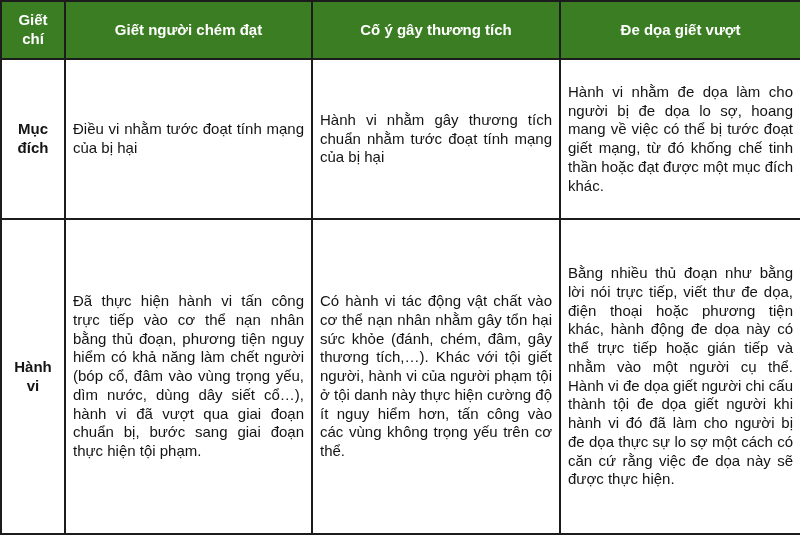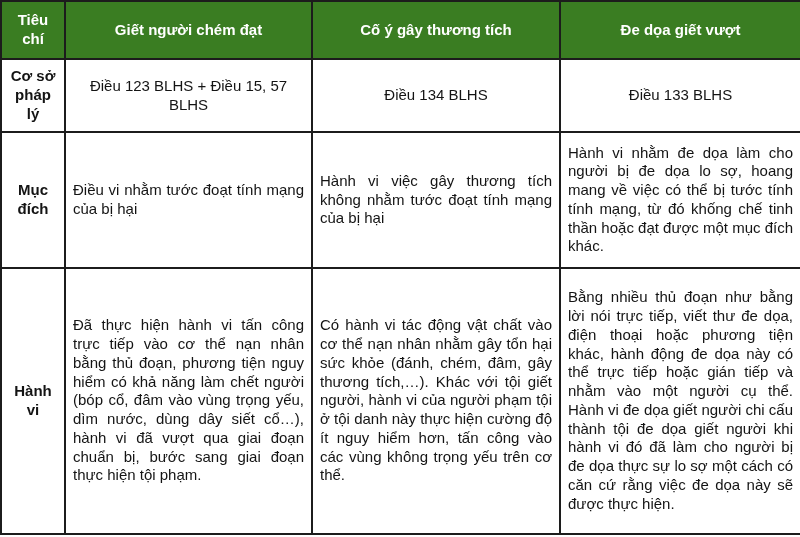--- a/index.html
+++ b/index.html
@@ -58,38 +58,32 @@
 
 <table class="compare">
   <colgroup>
     <col class="c-label">
     <col class="c-1">
     <col class="c-2">
     <col class="c-3">
   </colgroup>
   <thead>
     <tr>
-      <th>Tiêu chí</th>
+      <th>Giết chí</th>
       <th>Giết người chém đạt</th>
       <th>Cố ý gây thương tích</th>
       <th>Đe dọa giết vượt</th>
     </tr>
   </thead>
   <tbody>
-    <tr class="r-basis">
-      <td class="row-label">Cơ sở pháp lý</td>
-      <td class="cell-center">Điều 123 BLHS + Điều 15, 57 BLHS</td>
-      <td class="cell-center">Điều 134 BLHS</td>
-      <td class="cell-center">Điều 133 BLHS</td>
-    </tr>
     <tr class="r-purpose">
       <td class="row-label">Mục đích</td>
       <td class="cell-justify">Điều vi nhằm tước đoạt tính mạng của bị hại</td>
-      <td class="cell-justify">Hành vi việc gây thương tích không nhằm tước đoạt tính mạng của bị hại</td>
-      <td class="cell-justify">Hành vi nhằm đe dọa làm cho người bị đe dọa lo sợ, hoang mang về việc có thể bị tước tính tính mạng, từ đó khống chế tinh thần hoặc đạt được một mục đích khác.</td>
+      <td class="cell-justify">Hành vi nhằm gây thương tích chuẩn nhằm tước đoạt tính mạng của bị hại</td>
+      <td class="cell-justify">Hành vi nhằm đe dọa làm cho người bị đe dọa lo sợ, hoang mang về việc có thể bị tước đoạt giết mạng, từ đó khống chế tinh thần hoặc đạt được một mục đích khác.</td>
     </tr>
     <tr class="r-behavior">
       <td class="row-label">Hành vi</td>
       <td class="cell-justify">Đã thực hiện hành vi tấn công trực tiếp vào cơ thể nạn nhân bằng thủ đoạn, phương tiện nguy hiểm có khả năng làm chết người (bóp cổ, đâm vào vùng trọng yếu, dìm nước, dùng dây siết cổ…), hành vi đã vượt qua giai đoạn chuẩn bị, bước sang giai đoạn thực hiện tội phạm.</td>
       <td class="cell-justify">Có hành vi tác động vật chất vào cơ thể nạn nhân nhằm gây tổn hại sức khỏe (đánh, chém, đâm, gây thương tích,…). Khác với tội giết người, hành vi của người phạm tội ở tội danh này thực hiện cường độ ít nguy hiểm hơn, tấn công vào các vùng không trọng yếu trên cơ thể.</td>
       <td class="cell-justify">Bằng nhiều thủ đoạn như bằng lời nói trực tiếp, viết thư đe dọa, điện thoại hoặc phương tiện khác, hành động đe dọa này có thể trực tiếp hoặc gián tiếp và nhằm vào một người cụ thể. Hành vi đe dọa giết người chi cấu thành tội đe dọa giết người khi hành vi đó đã làm cho người bị đe dọa thực sự lo sợ một cách có căn cứ rằng việc đe dọa này sẽ được thực hiện.</td>
     </tr>
   </tbody>
 </table>
 

